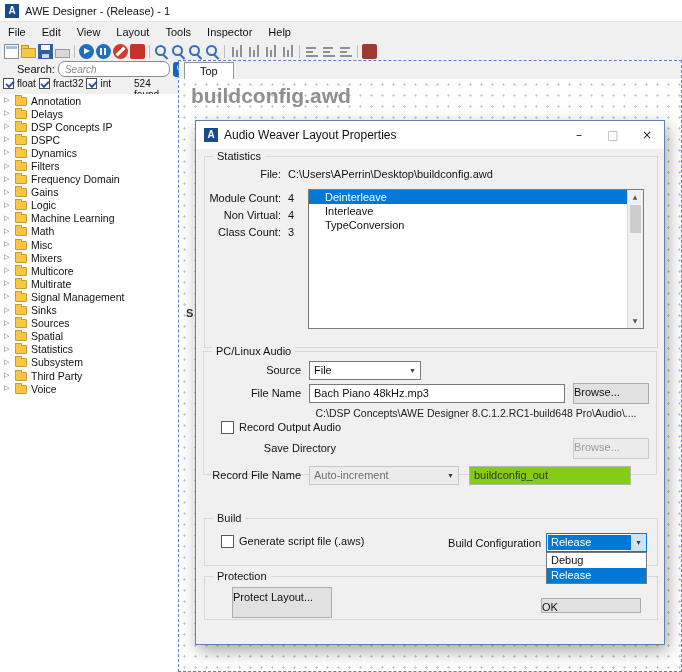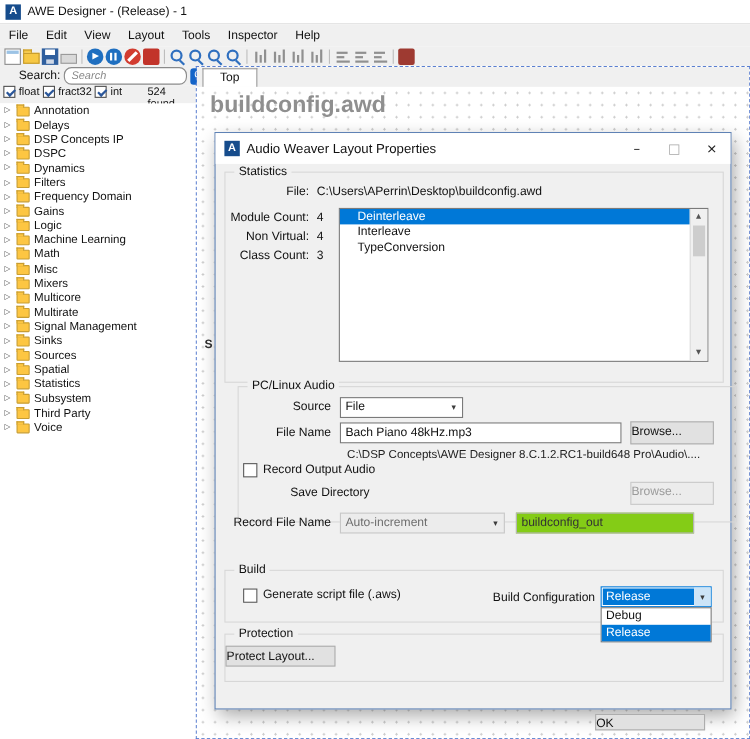--- a/index.html
+++ b/index.html
@@ -331,21 +331,21 @@
     <div class="lrow sel">Deinterleave</div>
     <div class="lrow">Interleave</div>
     <div class="lrow">TypeConversion</div>
     <div class="lsb">
       <div class="sar" style="top:0">▲</div>
       <div class="thumb"></div>
       <div class="sar" style="bottom:0">▼</div>
     </div>
   </div>
 
-  <div class="group" style="left:20px;top:230px;width:454px;height:124px">
+  <div class="group" style="left:7px;top:230px;width:454px;height:124px">
     <span class="glabel">PC/Linux Audio</span>
   </div>
   <div class="dlabel" style="left:0;top:243px;width:105px">Source</div>
   <div class="combo" style="left:113px;top:240px;width:112px">
     <span class="cval">File</span>
     <span class="carr">▾</span>
   </div>
   <div class="dlabel" style="left:0;top:266px;width:105px">File Name</div>
   <div class="tbox" style="left:113px;top:263px;width:256px">Bach Piano 48kHz.mp3</div>
   <div class="btn" style="left:377px;top:262px;width:76px;height:21px">Browse...</div>
@@ -376,16 +376,16 @@
     <span class="carr">▾</span>
   </div>
   <div class="ddlist" style="left:350px;top:431px;width:101px">
     <div class="ddrow">Debug</div>
     <div class="ddrow sel">Release</div>
   </div>
 
   <div class="group" style="left:8px;top:455px;width:454px;height:44px">
     <span class="glabel">Protection</span>
   </div>
-  <div class="btn" style="left:9px;top:466px;width:100px;height:19px;line-height:19px">Protect Layout...</div>
-
-  <div class="btn" style="left:345px;top:528px;width:100px;height:15px">OK</div>
+  <div class="btn" style="left:36px;top:466px;width:100px;height:31px;line-height:19px">Protect Layout...</div>
+
+  <div class="btn" style="left:345px;top:477px;width:100px;height:15px">OK</div>
 </div>
 
 </body></html>

